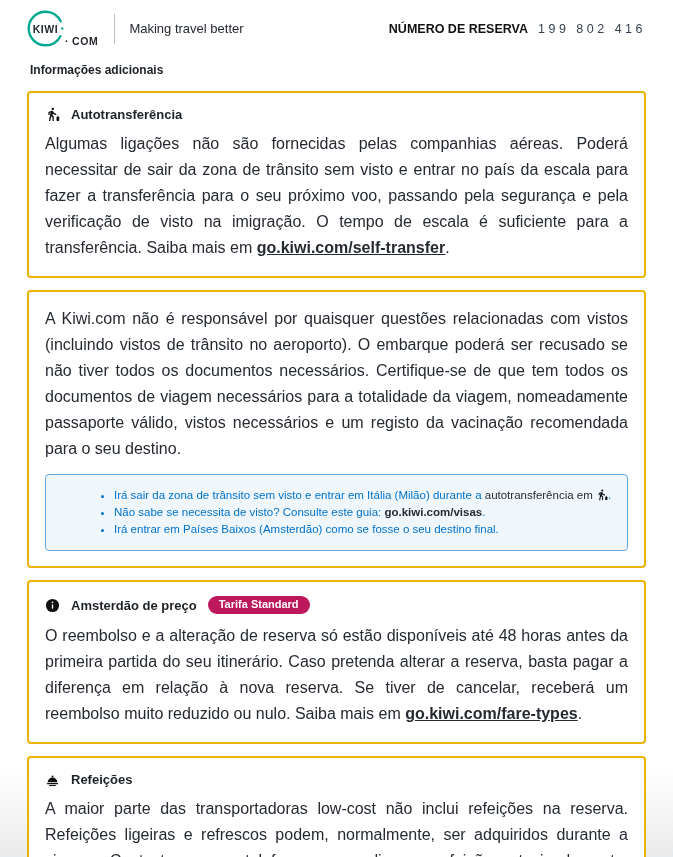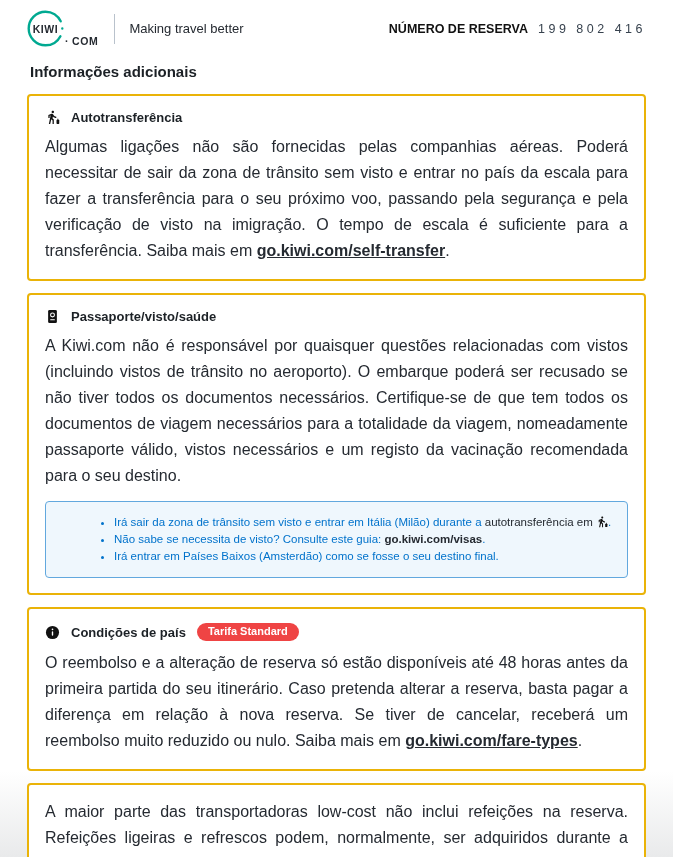--- a/index.html
+++ b/index.html
@@ -69,21 +69,21 @@
     margin-left: auto;
     display: flex;
     align-items: flex-start;
     gap: 10px;
   }
   .res-label { font-size: 12.5px; font-weight: bold; color: #111; }
   .res-number { font-size: 12.5px; color: #37424E; letter-spacing: 3.5px; }
 
   
   .page-title {
-    font-size: 15px;
+    font-size: 12px;
     font-weight: bold;
     margin: 10px 3px 14px 3px;
     color: #1c2126;
   }
 
   
   .card {
     border: 2px solid #eab308;
     border-radius: 4px;
     padding: 14px 16px 15px 16px;
@@ -138,21 +138,21 @@
   }
   .visa-item .dark-bold { color: #252A31; font-weight: normal; }
   .visa-item .dark-link {
     color: #252A31; font-weight: bold; cursor: pointer;
   }
   .inline-walk-icon { display: inline-block; width: 12px; height: 12px; vertical-align: -2px; }
   .inline-walk-icon svg { width: 12px; height: 12px; }
 
   
   .badge {
-    background: #ef4444;
+    background: #be185d;
     color: #fff;
     font-size: 11px;
     font-weight: bold;
     border-radius: 11px;
     padding: 3px 11px 4px 11px;
     line-height: 1;
     display: inline-block;
   }
 
   
@@ -198,30 +198,20 @@
           <rect x="18.4" y="15.6" width="4.4" height="6.6" rx="1"></rect>
           <rect x="19.9" y="13.6" width="1.4" height="2.6" rx="0.6"></rect>
         </svg>
       </span>
       <span class="card-title">Autotransferência</span>
     </div>
     <p class="body-text"><span>Algumas ligações não são fornecidas pelas companhias aéreas. Poderá necessitar de sair da zona de trânsito sem visto e entrar no país da escala para fazer a transferência para o seu próximo voo, passando pela segurança e pela verificação de visto na imigração. O tempo de escala é suficiente para a transferência. Saiba mais em </span><span class="inline-link">go.kiwi.com/self-transfer</span><span>.</span></p>
   </div>
 
   <div class="card">
-    <div class="card-title-row">
-      <span class="card-icon">
-        <svg viewBox="0 0 24 24">
-          <rect x="5" y="1.5" width="14" height="21" rx="2.2" fill="#111"></rect>
-          <circle cx="12" cy="9.5" r="3.1" fill="none" stroke="#fff" stroke-width="1.7"></circle>
-          <rect x="8.2" y="16.3" width="7.6" height="1.7" rx="0.8" fill="#fff"></rect>
-        </svg>
-      </span>
-      <span class="card-title">Passaporte/visto/saúde</span>
-    </div>
     <p class="body-text">A Kiwi.com não é responsável por quaisquer questões relacionadas com vistos (incluindo vistos de trânsito no aeroporto). O embarque poderá ser recusado se não tiver todos os documentos necessários. Certifique-se de que tem todos os documentos de viagem necessários para a totalidade da viagem, nomeadamente passaporte válido, vistos necessários e um registo da vacinação recomendada para o seu destino.</p>
 
     <div class="visa-box">
       <div class="visa-list">
         <div class="visa-item"><span>Irá sair da zona de trânsito sem visto e entrar em Itália (Milão) durante a </span><span class="dark-bold">autotransferência em</span>&nbsp;<span class="inline-walk-icon"><svg viewBox="0 0 24 24" fill="#111">
                 <path d="M12.5 5.1c1.08 0 1.95-.87 1.95-1.95S13.58 1.2 12.5 1.2s-1.95.87-1.95 1.95.87 1.95 1.95 1.95zM8.9 8.6 6.2 22.5h2.1l1.75-7.8 2.05 1.95v5.85h2v-7.3l-2.05-1.95.6-2.9c1.3 1.5 3.25 2.45 5.4 2.45v-1.95c-1.85 0-3.4-.95-4.2-2.35l-.95-1.55c-.4-.6-1-.95-1.65-.95-.3 0-.5.05-.8.05L5.4 8.05v4.55h2V9.35l1.5-.75z"></path>
                 <rect x="18.4" y="15.6" width="4.4" height="6.6" rx="1"></rect>
                 <rect x="19.9" y="13.6" width="1.4" height="2.6" rx="0.6"></rect>
               </svg></span><span>.</span></div>
         <div class="visa-item"><span>Não sabe se necessita de visto? Consulte este guia: </span><span class="dark-link">go.kiwi.com/visas</span><span>.</span></div>
@@ -232,25 +222,36 @@
 
   <div class="card">
     <div class="card-title-row">
       <span class="card-icon">
         <svg viewBox="0 0 24 24">
           <circle cx="12" cy="12" r="10.5" fill="#111"></circle>
           <rect x="10.9" y="10" width="2.2" height="7.2" rx="1.1" fill="#fff"></rect>
           <circle cx="12" cy="6.9" r="1.35" fill="#fff"></circle>
         </svg>
       </span>
-      <span class="card-title">Condições de país</span>
+      <span class="card-title">Amsterdão de preço</span>
       <span class="badge">Tarifa Standard</span>
     </div>
     <p class="body-text"><span>O reembolso e a alteração de reserva só estão disponíveis até 48 horas antes da primeira partida do seu itinerário. Caso pretenda alterar a reserva, basta pagar a diferença em relação à nova reserva. Se tiver de cancelar, receberá um reembolso muito reduzido ou nulo. Saiba mais em </span><span class="inline-link">go.kiwi.com/fare-types</span><span>.</span></p>
   </div>
 
   <div class="card">
+    <div class="card-title-row">
+      <span class="card-icon">
+        <svg viewBox="0 0 24 24" fill="#111">
+          <path d="M4.2 16.2a7.8 7.3 0 0 1 15.6 0z"></path>
+          <circle cx="12" cy="7.2" r="1.5"></circle>
+          <rect x="3" y="17.6" width="18" height="1.9" rx="0.9"></rect>
+          <rect x="6.5" y="20.6" width="11" height="1.6" rx="0.8"></rect>
+        </svg>
+      </span>
+      <span class="card-title">Refeições</span>
+    </div>
     <p class="body-text">A maior parte das transportadoras low-cost não inclui refeições na reserva. Refeições ligeiras e refrescos podem, normalmente, ser adquiridos durante a viagem. Contacte-nos por telefone para pedir uma refeição antecipadamente. Alguns alimentos e bebidas poderão ser permitidos a bordo, no entanto, os líquidos têm um limite de 100 ml e deverão ser mantidos dentro de um saco de plástico fechado.</p>
   </div>
 
   <div class="footer">Página 3/4 — última atualização em 12 fev 2022</div>
 
 </div>
 
 </body></html>

